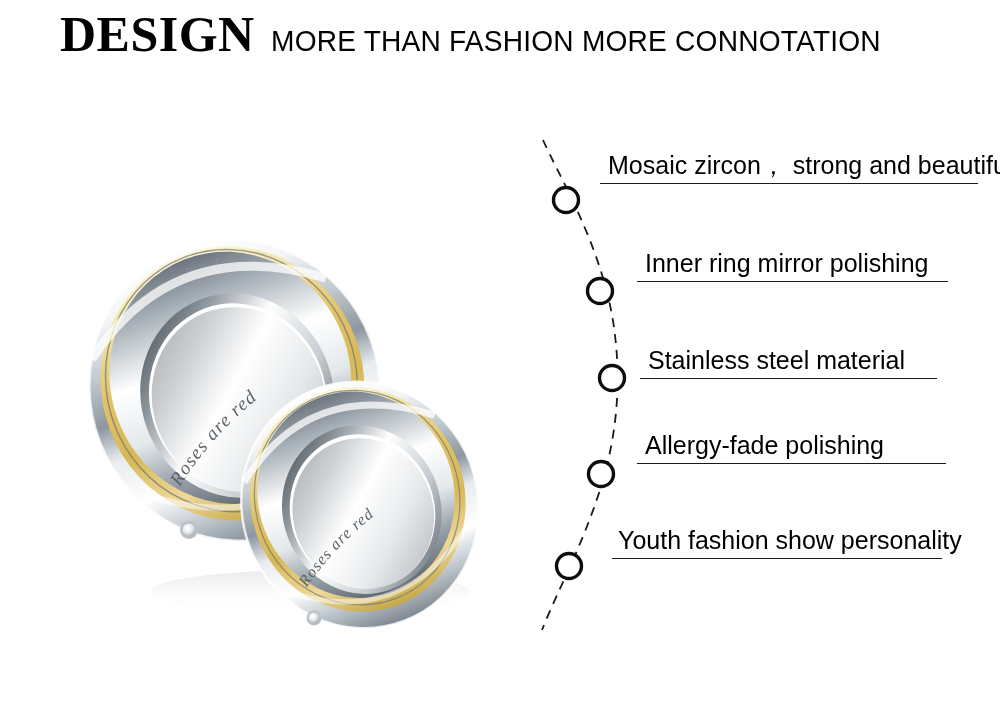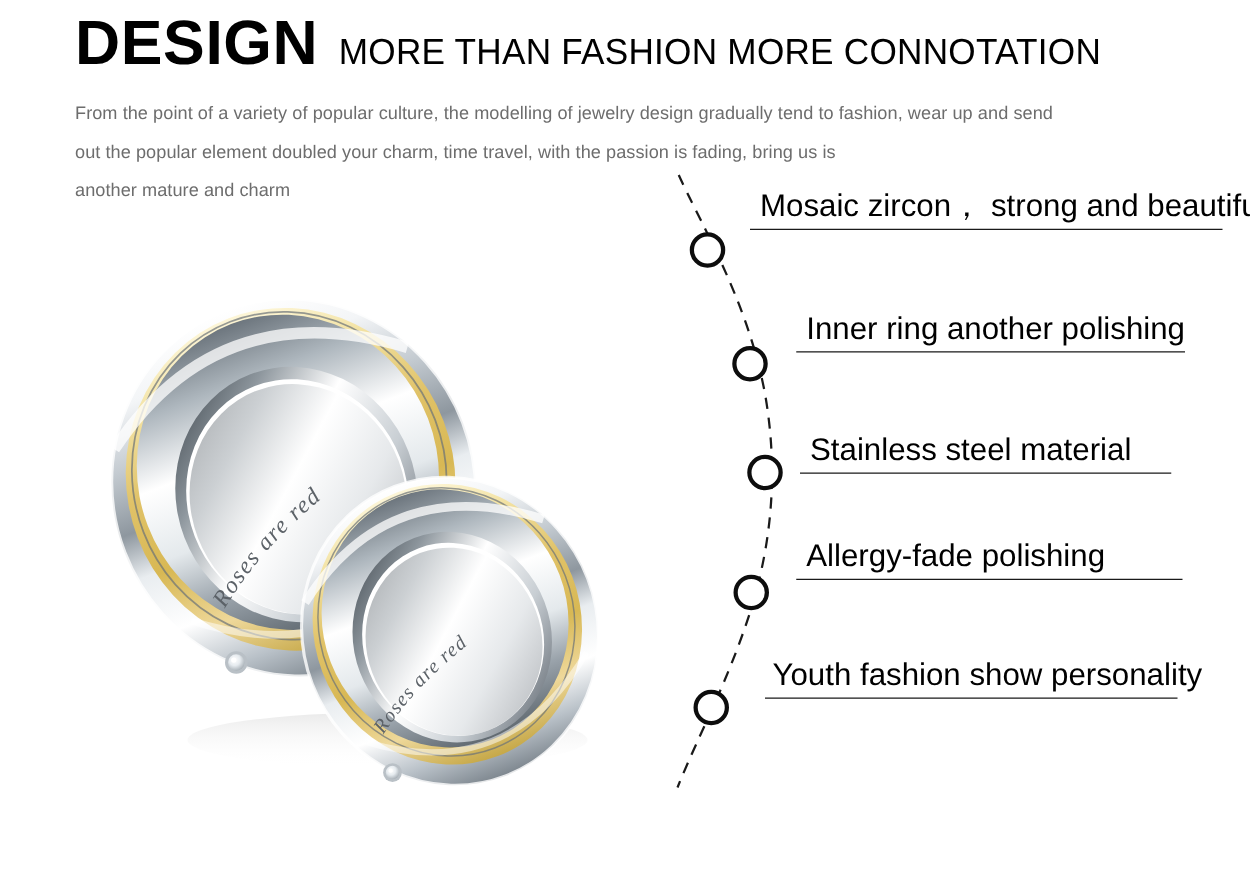--- a/index.html
+++ b/index.html
@@ -24,21 +24,21 @@
     left: 60px;
     top: 8px;
     width: 880px;
   }
   #title-row {
     display: flex;
     align-items: baseline;
     white-space: nowrap;
   }
   #main-title {
-    font-family: Liberation Sans, sans-serif;
+    font-family: Liberation Serif, serif;
     font-weight: bold;
     font-size: 50px;
     line-height: 52px;
     letter-spacing: 0.5px;
     color: #000000;
   }
   #sub-title {
     font-family: "Liberation Sans", sans-serif;
     font-weight: normal;
     font-size: 29px;
@@ -106,23 +106,20 @@
 </head>
 <body>
 
 <div id="page">
 
   <div id="header-block">
     <div id="title-row">
       <span id="main-title">DESIGN</span>
       <span id="sub-title">MORE THAN FASHION MORE CONNOTATION</span>
     </div>
-    <div id="intro-text">From the point of a variety of popular culture, the modelling of jewelry design gradually tend to fashion, wear up and send
-out the popular element doubled your charm, time travel, with the passion is fading, bring us is
-another mature and charm</div>
   </div>
 
   <div id="rings-figure">
     <svg width="470" height="470" viewBox="0 0 470 470" xmlns="http://www.w3.org/2000/svg">
       <defs>
 
         <linearGradient id="silverOuter" x1="0" y1="0" x2="0" y2="1">
           <stop offset="0%" stop-color="#ffffff"></stop>
           <stop offset="14%" stop-color="#f3f5f7"></stop>
           <stop offset="30%" stop-color="#c3cad0"></stop>
@@ -239,21 +236,21 @@
       <circle cx="92" cy="248" r="12.5" fill="#ffffff" stroke="#0d0d0d" stroke-width="3.4"></circle>
       <circle cx="81" cy="344" r="12.5" fill="#ffffff" stroke="#0d0d0d" stroke-width="3.4"></circle>
       <circle cx="49" cy="436" r="12.5" fill="#ffffff" stroke="#0d0d0d" stroke-width="3.4"></circle>
     </svg>
 
     <div class="feature-item" style="left: 88px; top: 20px;">
       <span class="feature-label">Mosaic zircon，  strong and beautiful</span>
       <span class="feature-rule" style="width: 378px; margin-left: -8px;"></span>
     </div>
     <div class="feature-item" style="left: 125px; top: 118px;">
-      <span class="feature-label">Inner ring another polishing</span>
+      <span class="feature-label">Inner ring mirror polishing</span>
       <span class="feature-rule" style="width: 311px; margin-left: -8px;"></span>
     </div>
     <div class="feature-item" style="left: 128px; top: 215px;">
       <span class="feature-label">Stainless steel material</span>
       <span class="feature-rule" style="width: 297px; margin-left: -8px;"></span>
     </div>
     <div class="feature-item" style="left: 125px; top: 300px;">
       <span class="feature-label">Allergy-fade polishing</span>
       <span class="feature-rule" style="width: 309px; margin-left: -8px;"></span>
     </div>

